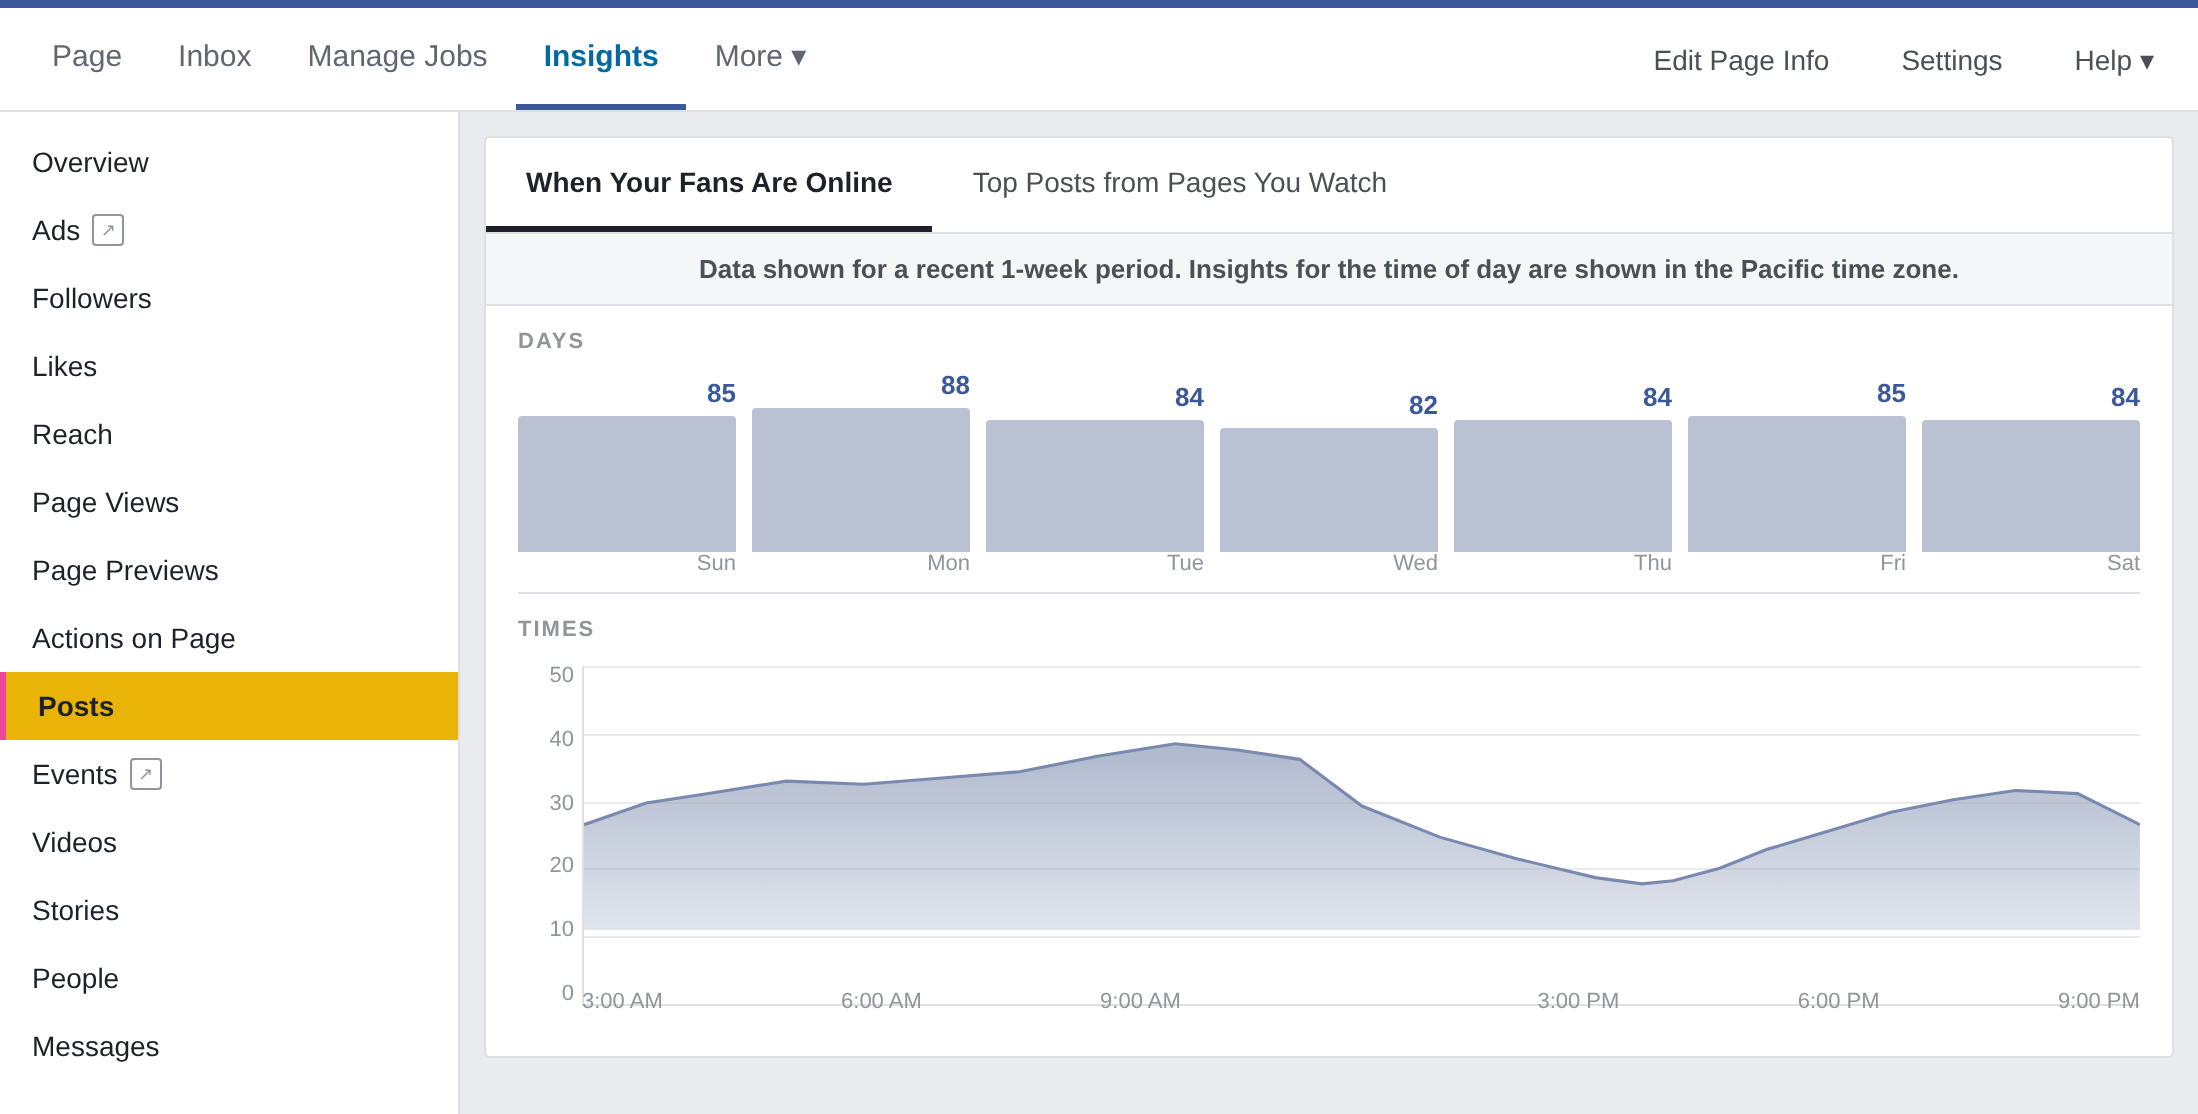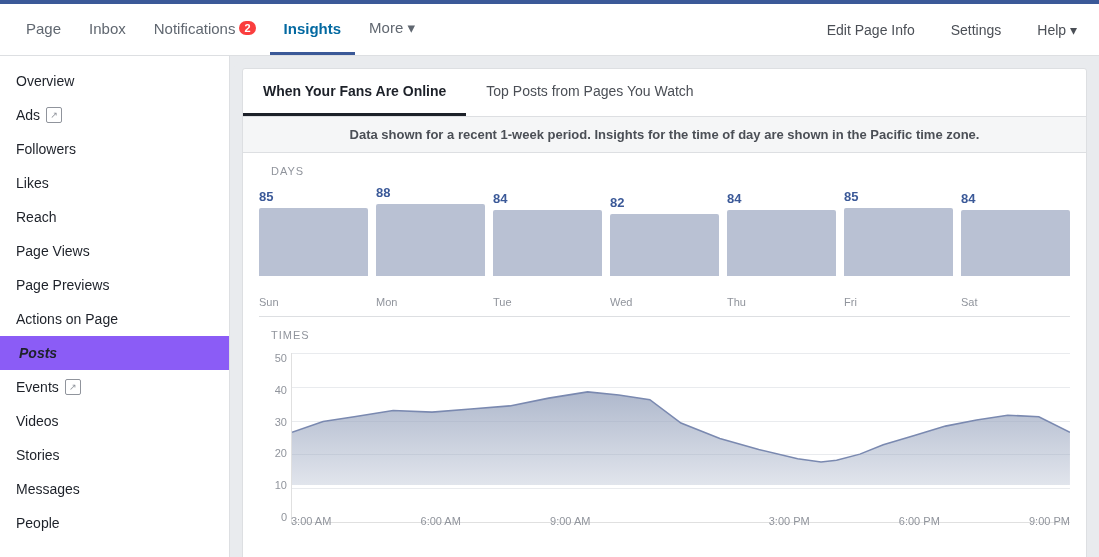--- a/index.html
+++ b/index.html
@@ -82,25 +82,24 @@
     }
     .sidebar-item {
       display: flex;
       align-items: center;
       padding: 9px 16px;
       cursor: pointer;
       color: #1d2129;
       font-size: 14px;
     }
     .sidebar-item.active {
-      background: #8b5cf6;
-      border-left: 3px solid #8b5cf6;
+      background: #eab308;
+      border-left: 3px solid #ec4899;
       font-weight: 600;
       color: #1d2129;
-      font-style: italic;
     }
     .sidebar-item .ext-icon {
       margin-left: 6px;
       width: 16px;
       height: 16px;
       border: 1px solid #90949c;
       border-radius: 2px;
       display: inline-flex;
       align-items: center;
       justify-content: center;
@@ -149,61 +148,60 @@
       border-bottom: 1px solid #dddfe2;
       padding: 10px 16px;
       font-size: 13px;
       color: #4b4f56;
       text-align: center;
     }
 
     
     .section-label {
       font-size: 11px;
-      font-weight: 400;
+      font-weight: 700;
       color: #90949c;
       letter-spacing: 1px;
       padding: 12px 16px 8px;
-      margin-left: 12px;
     }
 
     .days-chart {
       display: flex;
       padding: 0 16px 8px;
       gap: 8px;
       align-items: flex-end;
     }
     .day-col {
       flex: 1;
       display: flex;
       flex-direction: column;
-      align-items: flex-start;
+      align-items: flex-end;
     }
     .day-value {
       font-size: 13px;
       color: #3b5998;
       font-weight: 600;
       margin-bottom: 4px;
     }
     .day-bar {
       width: 100%;
       background: #9ba7c0;
       opacity: 0.7;
       border-radius: 2px 2px 0 0;
     }
     .day-label {
       font-size: 11px;
       color: #90949c;
-      margin-top: 20px;
+      margin-top: 0;
     }
 
     .chart-divider { border: none; border-top: 1px solid #dddfe2; margin: 0 16px; }
 
     
-    .times-section { padding: 12px 16px 17px; }
+    .times-section { padding: 12px 16px 5px; }
     .times-chart-container {
       position: relative;
       height: 190px;
       margin-top: 4px;
     }
     .y-axis {
       position: absolute;
       left: 0;
       top: 0;
       bottom: 20px;
@@ -263,23 +261,22 @@
 
 <div class="top-nav">
   <div class="top-nav-left">
     <div class="nav-item">
         <span>Page</span>
       </div>
     <div class="nav-item">
         <span>Inbox</span>
       </div>
     <div class="nav-item">
-      <span>Notifications</span>
-      <span class="nav-badge">2</span>
-    </div>
+        <span>Manage Jobs</span>
+      </div>
     <div class="nav-item active">
         <span>Insights</span>
       </div>
     <div class="nav-item">
         <span>More ▾</span>
       </div>
   </div>
   <div class="top-nav-right">
     <div class="nav-right-btn">Edit Page Info</div>
     <div class="nav-right-btn">Settings</div>
@@ -295,22 +292,22 @@
       <div class="sidebar-item">Followers</div>
       <div class="sidebar-item">Likes</div>
       <div class="sidebar-item">Reach</div>
       <div class="sidebar-item">Page Views</div>
       <div class="sidebar-item">Page Previews</div>
       <div class="sidebar-item">Actions on Page</div>
       <div class="sidebar-item active">Posts</div>
       <div class="sidebar-item">Events<span class="ext-icon">↗</span></div>
       <div class="sidebar-item">Videos</div>
       <div class="sidebar-item">Stories</div>
+      <div class="sidebar-item">People</div>
       <div class="sidebar-item">Messages</div>
-      <div class="sidebar-item">People</div>
     </div>
 
   <div class="content">
     <div class="card">
 
       <div class="tabs-row">
         <div class="tab active">When Your Fans Are Online</div>
         <div class="tab">Top Posts from Pages You Watch</div>
       </div>
 

